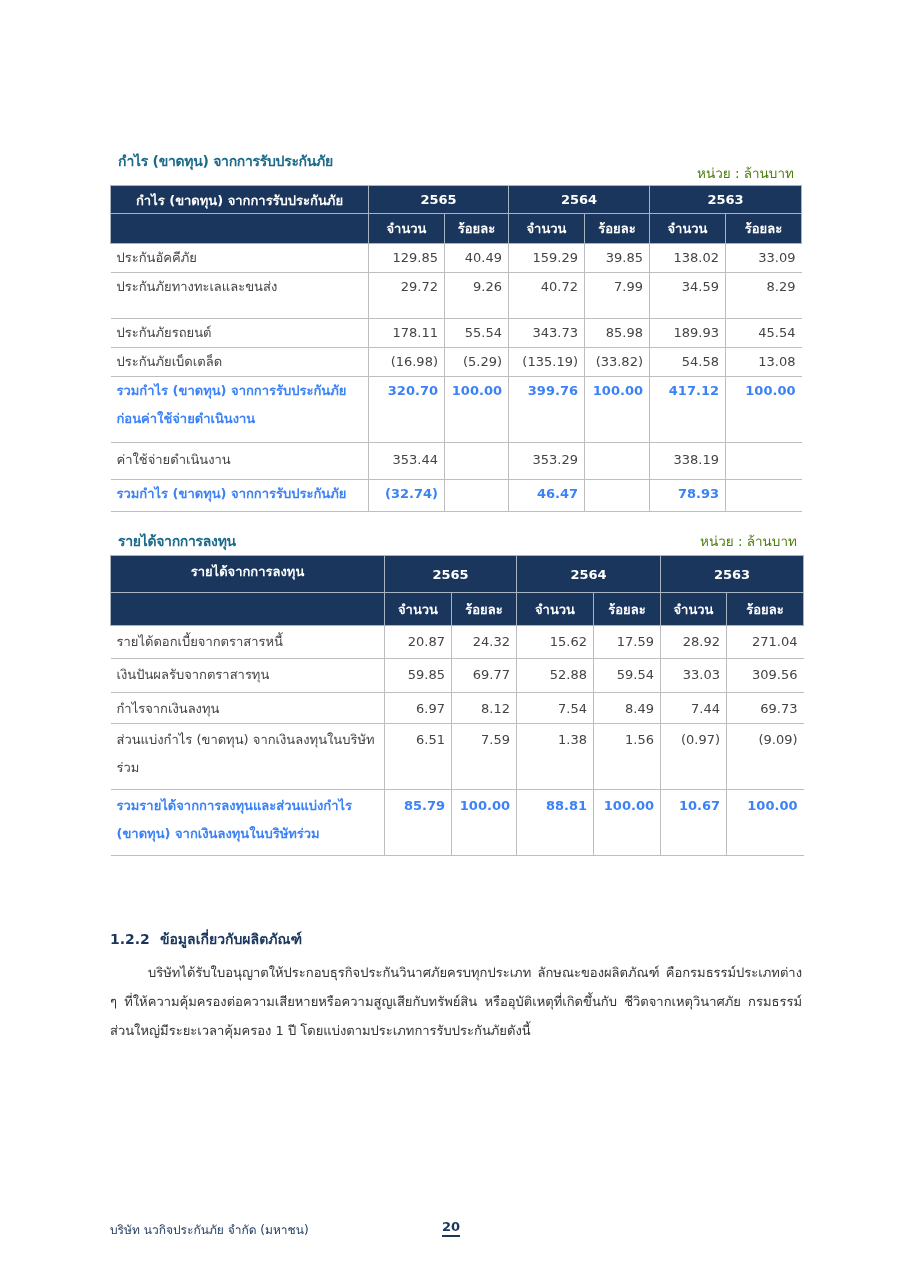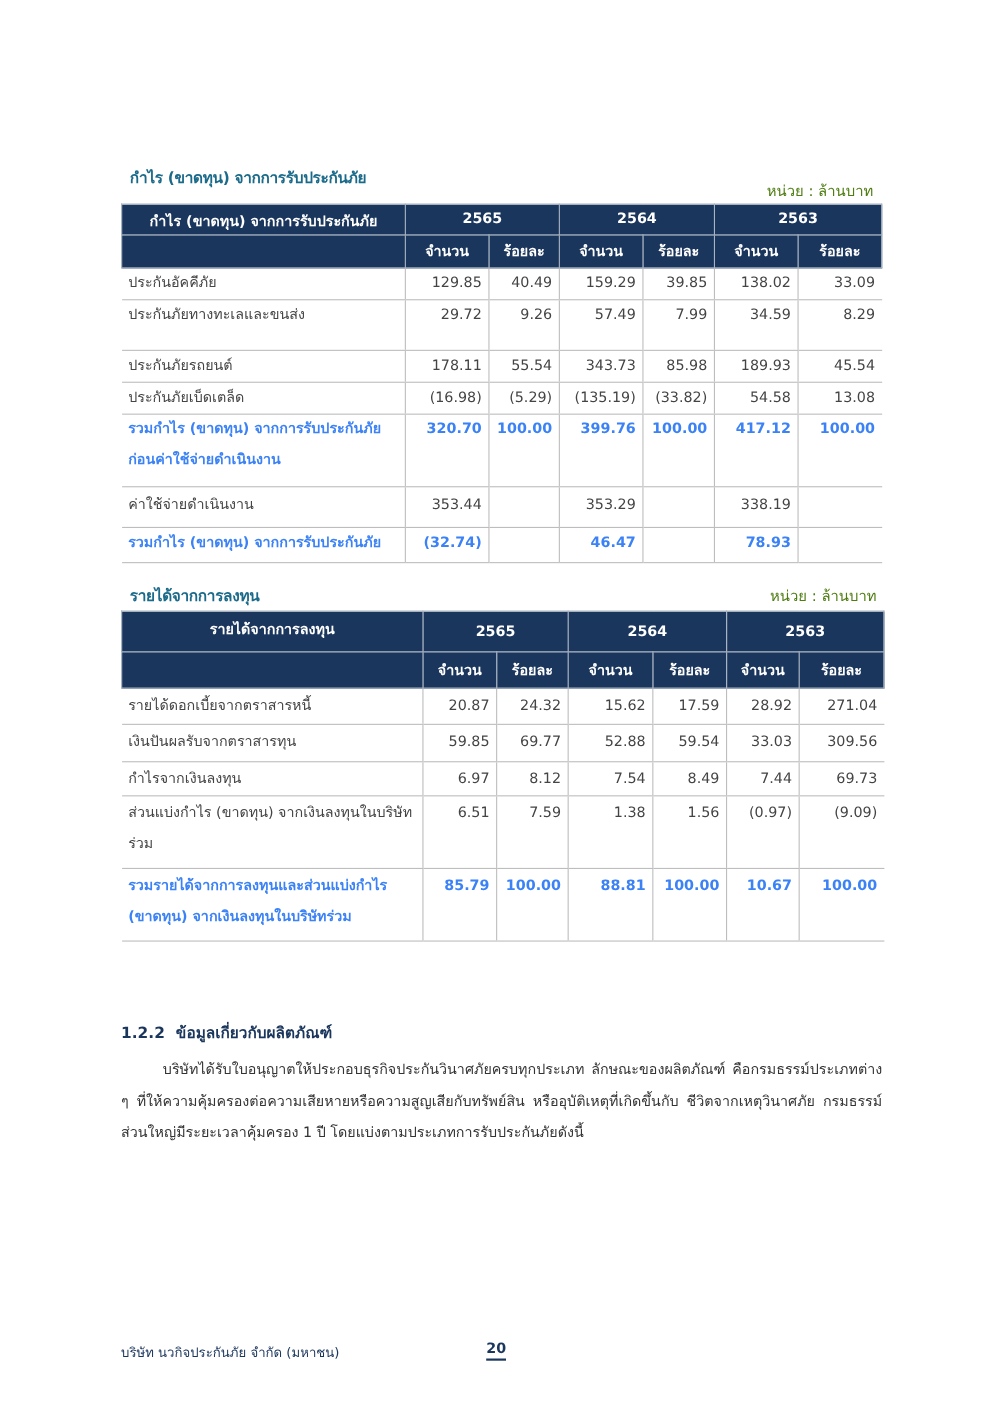--- a/index.html
+++ b/index.html
@@ -61,21 +61,21 @@
       <td class="num">40.49</td>
       <td class="num">159.29</td>
       <td class="num">39.85</td>
       <td class="num">138.02</td>
       <td class="num">33.09</td>
     </tr>
     <tr style="height:46px">
       <td class="label">ประกันภัยทางทะเลและขนส่ง</td>
       <td class="num">29.72</td>
       <td class="num">9.26</td>
-      <td class="num">57.49</td>
+      <td class="num">40.72</td>
       <td class="num">7.99</td>
       <td class="num">34.59</td>
       <td class="num">8.29</td>
     </tr>
     <tr style="height:29px">
       <td class="label">ประกันภัยรถยนต์</td>
       <td class="num">178.11</td>
       <td class="num">55.54</td>
       <td class="num">343.73</td>
       <td class="num">85.98</td>

